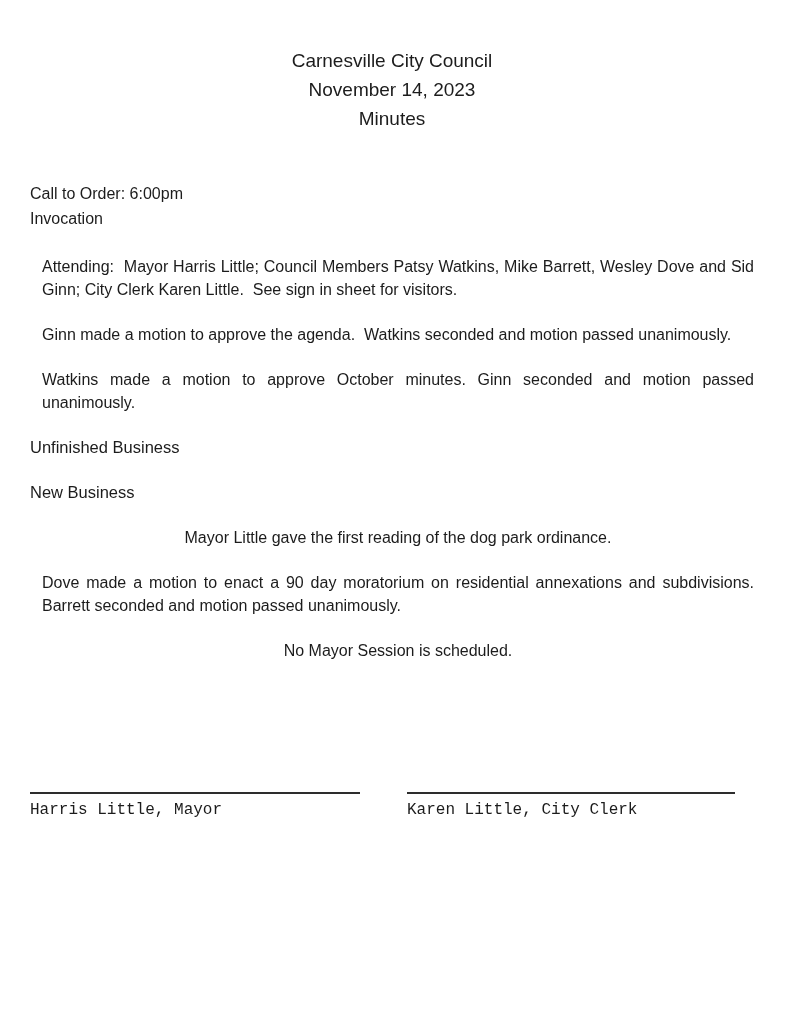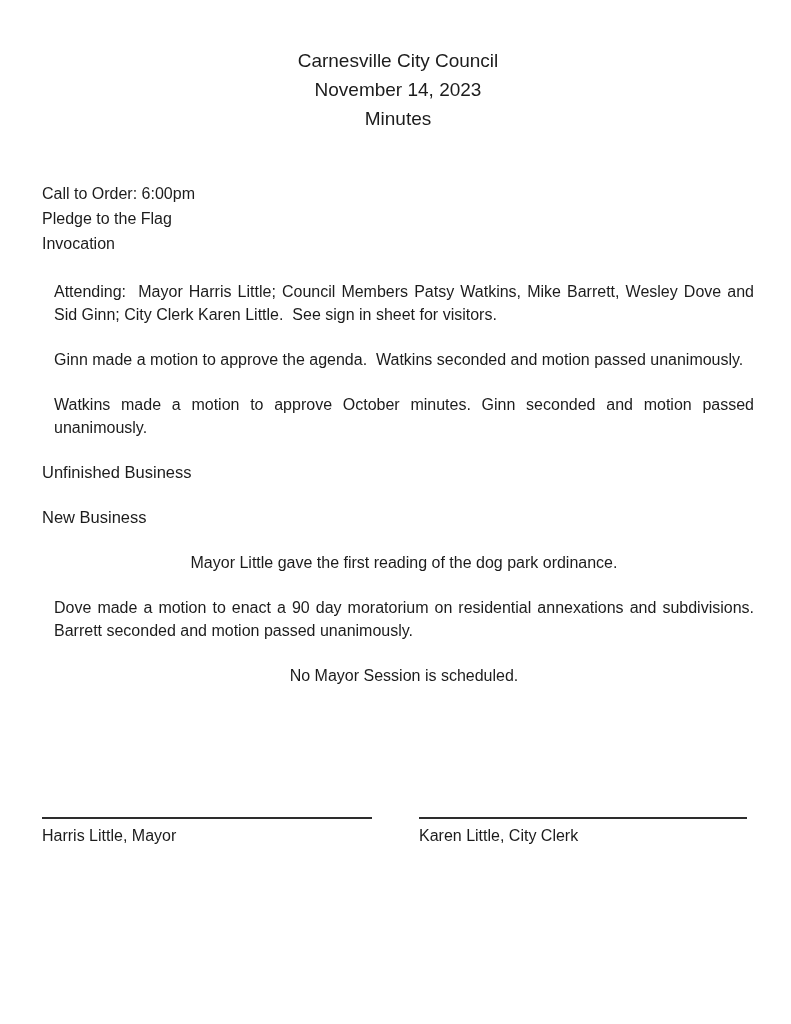--- a/index.html
+++ b/index.html
@@ -8,21 +8,21 @@
     background: #ffffff;
   }
   .page {
     position: relative;
     width: 791px;
     height: 1024px;
     background: #ffffff;
     color: #1c1c1c;
     font-family: "Liberation Sans", "DejaVu Sans", sans-serif;
     box-sizing: border-box;
-    padding: 46px 37px 0 42px;
+    padding: 46px 37px 0 30px;
     overflow: hidden;
   }
   .title-block {
     text-align: center;
     font-size: 19px;
     line-height: 29px;
     margin-bottom: 48px;
   }
   .opening-block {
     font-size: 16px;
@@ -44,20 +44,21 @@
     font-size: 16.5px;
     line-height: 23px;
     font-weight: normal;
     white-space: pre-wrap;
   }
   .signature-row {
     margin-top: 130px;
     display: flex;
     gap: 47px;
     align-items: flex-start;
+    font-family: Liberation Mono, monospace;
   }
   .signature-col-1 { width: 330px; }
   .signature-col-2 { width: 328px; }
   .signature-line {
     border-top: 2px solid #2d2d2d;
     height: 0;
     margin-bottom: 5px;
   }
   .signature-label {
     font-size: 16px;
@@ -70,21 +71,20 @@
 <div class="page">
 
   <header class="title-block">
     <div>Carnesville City Council</div>
     <div>November 14, 2023</div>
     <div>Minutes</div>
   </header>
 
   <section class="opening-block">
     <div>Call to Order: 6:00pm</div>
-    <div>Pledge to the Flag</div>
     <div>Invocation</div>
   </section>
 
   <p class="body-par">Attending:  Mayor Harris Little; Council Members Patsy Watkins, Mike Barrett, Wesley Dove and Sid Ginn; City Clerk Karen Little.  See sign in sheet for visitors.</p>
 
   <p class="body-par">Ginn made a motion to approve the agenda.  Watkins seconded and motion passed unanimously.</p>
 
   <p class="body-par">Watkins made a motion to approve October minutes. Ginn seconded and motion passed unanimously.</p>
 
   <h2 class="section-heading">Unfinished Business</h2>

